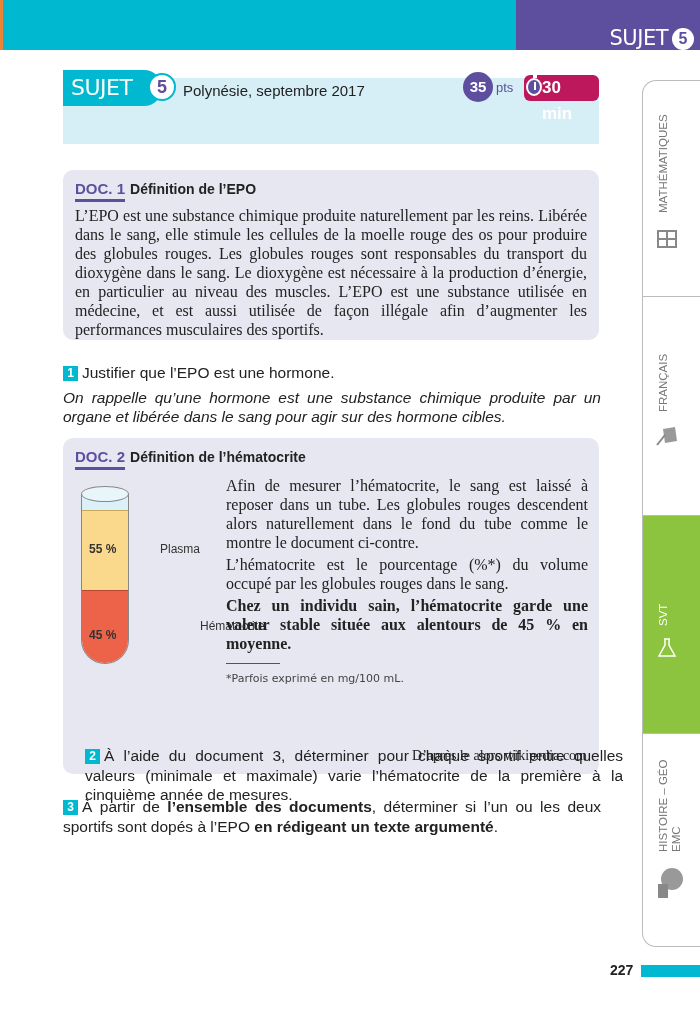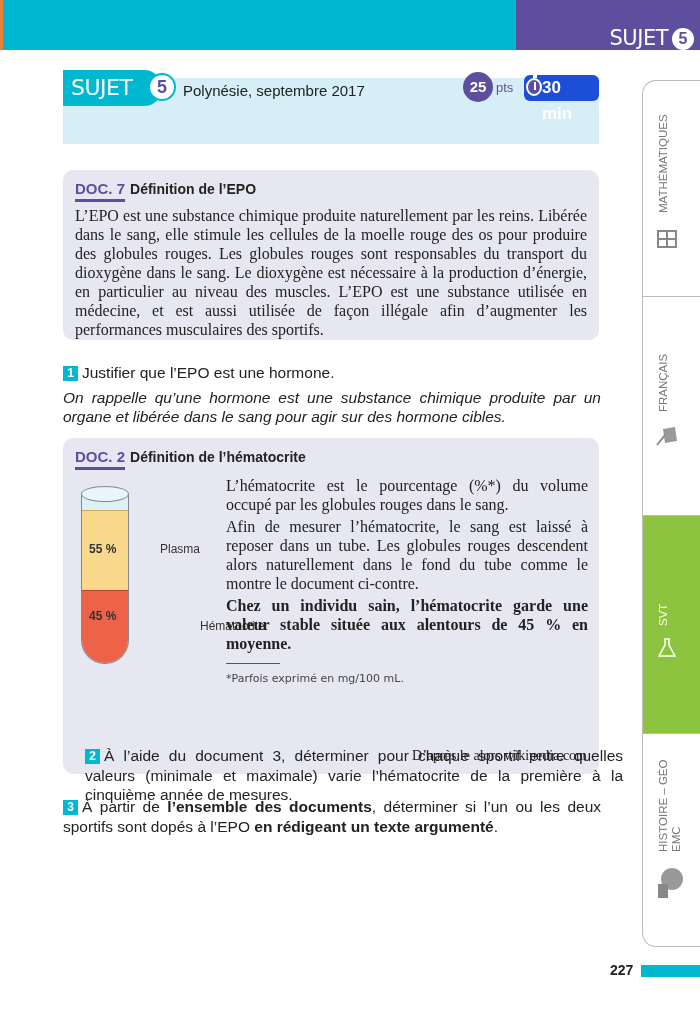--- a/index.html
+++ b/index.html
@@ -13,21 +13,21 @@
   .topbar .sujet-num { position: absolute; right: 6px; top: 28px; width: 22px; height: 22px; border-radius: 50%; background: #fff; color: #5e4f9e; font-weight: bold; font-size: 16px; text-align: center; line-height: 22px; }
 
   .header { position: absolute; left: 63px; top: 78px; width: 536px; height: 66px; background: #d6eef5; }
   .header .tag { position: absolute; left: 0; top: -8px; height: 36px; padding: 0 30px 0 8px; background: #00b8cf; border-radius: 0 18px 18px 0; color: #fff; font-family: "DejaVu Sans", sans-serif; font-size: 22px; line-height: 36px; letter-spacing: -0.5px; }
   .header .tag-num { position: absolute; left: 85px; top: -5px; width: 28px; height: 28px; border-radius: 50%; background: #fff; border: 2px solid #00b8cf; color: #5e4f9e; font-weight: bold; font-size: 18px; text-align: center; line-height: 24px; }
   .header .origin { position: absolute; left: 120px; top: 4px; font-size: 15px; font-weight: normal; color: #222; }
   .header .title { position: absolute; left: 8px; top: 33px; font-size: 22px; color: #5e4f9e; font-weight: bold; letter-spacing: -0.3px; }
   .header .pts { position: absolute; left: 400px; top: -6px; display: flex; align-items: center; gap: 3px; }
   .header .pts-num { width: 30px; height: 30px; border-radius: 50%; background: #5e4f9e; color: #fff; font-weight: bold; font-size: 15px; text-align: center; line-height: 30px; }
   .header .pts-label { color: #5e4f9e; font-size: 13px; }
-  .header .timer { position: absolute; left: 461px; top: -3px; height: 26px; padding: 0 6px 0 18px; background: #1d4ed8; border-radius: 6px; color: #fff; font-weight: bold; font-size: 17px; line-height: 26px; }
+  .header .timer { position: absolute; left: 461px; top: -3px; height: 26px; padding: 0 6px 0 18px; background: #be185d; border-radius: 6px; color: #fff; font-weight: bold; font-size: 17px; line-height: 26px; }
   .header .timer-icon { position: absolute; left: 2px; top: 3px; width: 16px; height: 18px; border: 2px solid #fff; border-radius: 50%; background: #5e4f9e; }
   .header .timer-icon::before { content: ""; position: absolute; left: 5px; top: -6px; width: 4px; height: 4px; background: #fff; }
   .header .timer-icon::after { content: ""; position: absolute; left: 6px; top: 2px; width: 2px; height: 8px; background: #fff; }
 
   .doc { position: absolute; left: 63px; width: 536px; background: #e7e7f2; border-radius: 10px; }
   .doc-head { position: absolute; left: 12px; top: 10px; display: flex; align-items: baseline; gap: 5px; }
   .doc-num { color: #5e4f9e; font-weight: bold; font-size: 15px; border-bottom: 3px solid #5e4f9e; padding-bottom: 2px; }
   .doc-title { font-weight: bold; font-size: 14px; color: #222; }
   .serif { font-family: "Liberation Serif", serif; font-size: 16px; line-height: 19px; color: #222; text-align: justify; }
 
@@ -71,32 +71,32 @@
     <span class="sujet-label">SUJET</span>
     <span class="sujet-num">5</span>
   </div>
 </div>
 
 <div class="header">
   <div class="tag">SUJET</div>
   <div class="tag-num">5</div>
   <div class="origin">Polynésie, septembre 2017</div>
   <div class="pts">
-    <span class="pts-num">25</span>
+    <span class="pts-num">35</span>
     <span class="pts-label">pts</span>
   </div>
   <div class="timer">
     <span class="timer-icon"></span>
     <span>30 min</span>
   </div>
 </div>
 
 <div class="doc" id="doc1">
   <div class="doc-head">
-    <span class="doc-num">DOC. 7</span>
+    <span class="doc-num">DOC. 1</span>
     <span class="doc-title">Définition de l’EPO</span>
   </div>
   <p class="serif">L’EPO est une substance chimique produite naturellement par les reins. Libérée dans le sang, elle stimule les cellules de la moelle rouge des os pour produire des globules rouges. Les globules rouges sont responsables du transport du dioxygène dans le sang. Le dioxygène est nécessaire à la production d’énergie, en particulier au niveau des muscles. L’EPO est une substance utilisée en médecine, et est aussi utilisée de façon illégale afin d’augmenter les performances musculaires des sportifs.</p>
 </div>
 
 <div class="question" style="top:363px;">
   <span class="qnum">1</span><span>Justifier que l’EPO est une hormone.</span>
   <div class="hint" style="margin-top:5px;">On rappelle qu’une hormone est une substance chimique produite par un organe et libérée dans le sang pour agir sur des hormone cibles.</div>
 </div>
 
@@ -107,25 +107,25 @@
   </div>
   <div class="tube">
     <div class="tube-body">
       <div class="tube-plasma"></div>
       <div class="tube-blood"></div>
     </div>
     <div class="tube-rim"></div>
   </div>
   <span class="tube-label-pct" style="top:104px;">55 %</span>
   <span class="tube-label" style="top:104px;">Plasma</span>
-  <span class="tube-label-pct" style="top:171px;">45 %</span>
+  <span class="tube-label-pct" style="top:190px;">45 %</span>
   <span class="tube-label" style="top:181px;margin-left:40px;">Hématocrite</span>
   <div class="text serif">
+    <p>Afin de mesurer l’hématocrite, le sang est laissé à reposer dans un tube. Les globules rouges descendent alors naturellement dans le fond du tube comme le montre le document ci-contre.</p>
     <p>L’hématocrite est le pourcentage (%*) du volume occupé par les globules rouges dans le sang.</p>
-    <p>Afin de mesurer l’hématocrite, le sang est laissé à reposer dans un tube. Les globules rouges descendent alors naturellement dans le fond du tube comme le montre le document ci-contre.</p>
     <p style="font-weight:bold;">Chez un individu sain, l’hématocrite garde une valeur stable située aux alentours de 45 % en moyenne.</p>
     <div class="note-rule"></div>
     <div class="footnote">*Parfois exprimé en mg/100 mL.</div>
   </div>
   <div class="source">D’après le alors wikipedia.com</div>
 </div>
 
 <div class="question" style="top:746px;margin-left:22px;">
   <span class="qnum">2</span><span>À l’aide du document 3, déterminer pour chaque sportif entre quelles valeurs (minimale et maximale) varie l’hématocrite de la première à la cinquième année de mesures.</span>
 </div>

